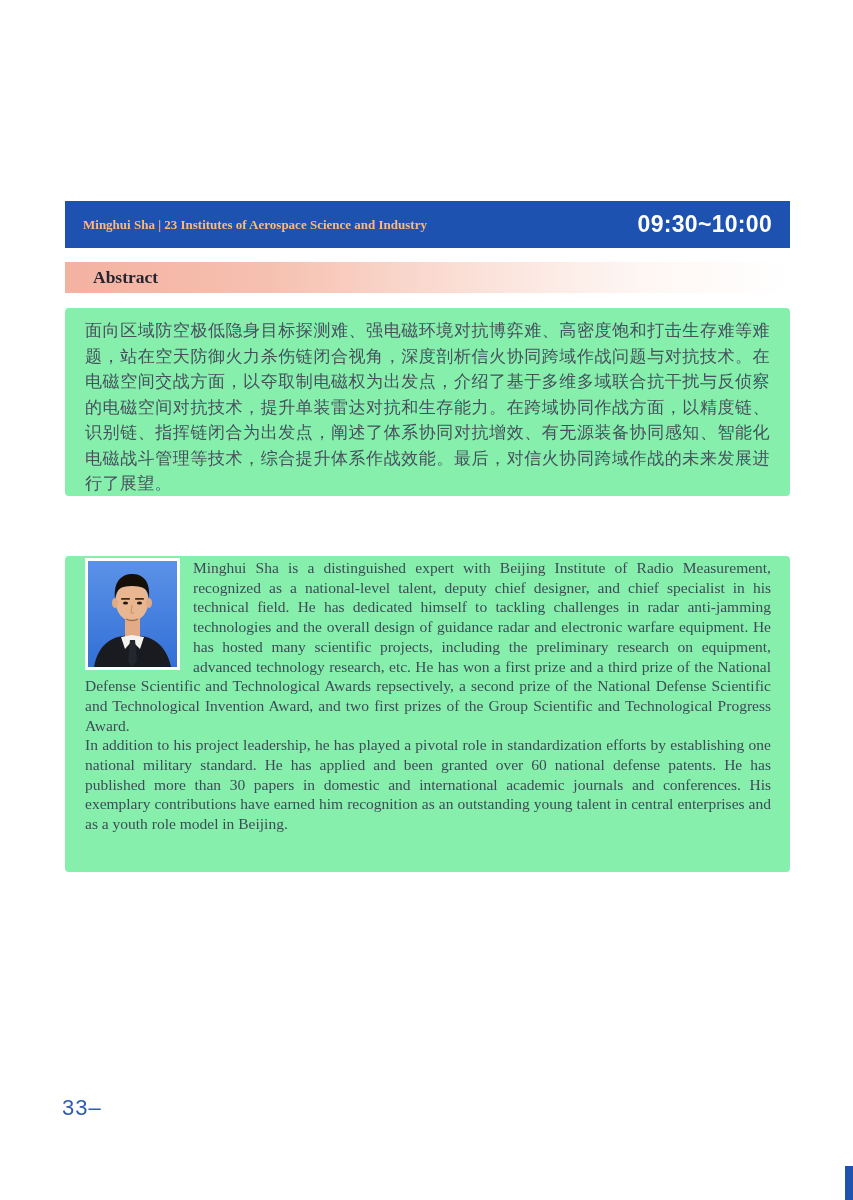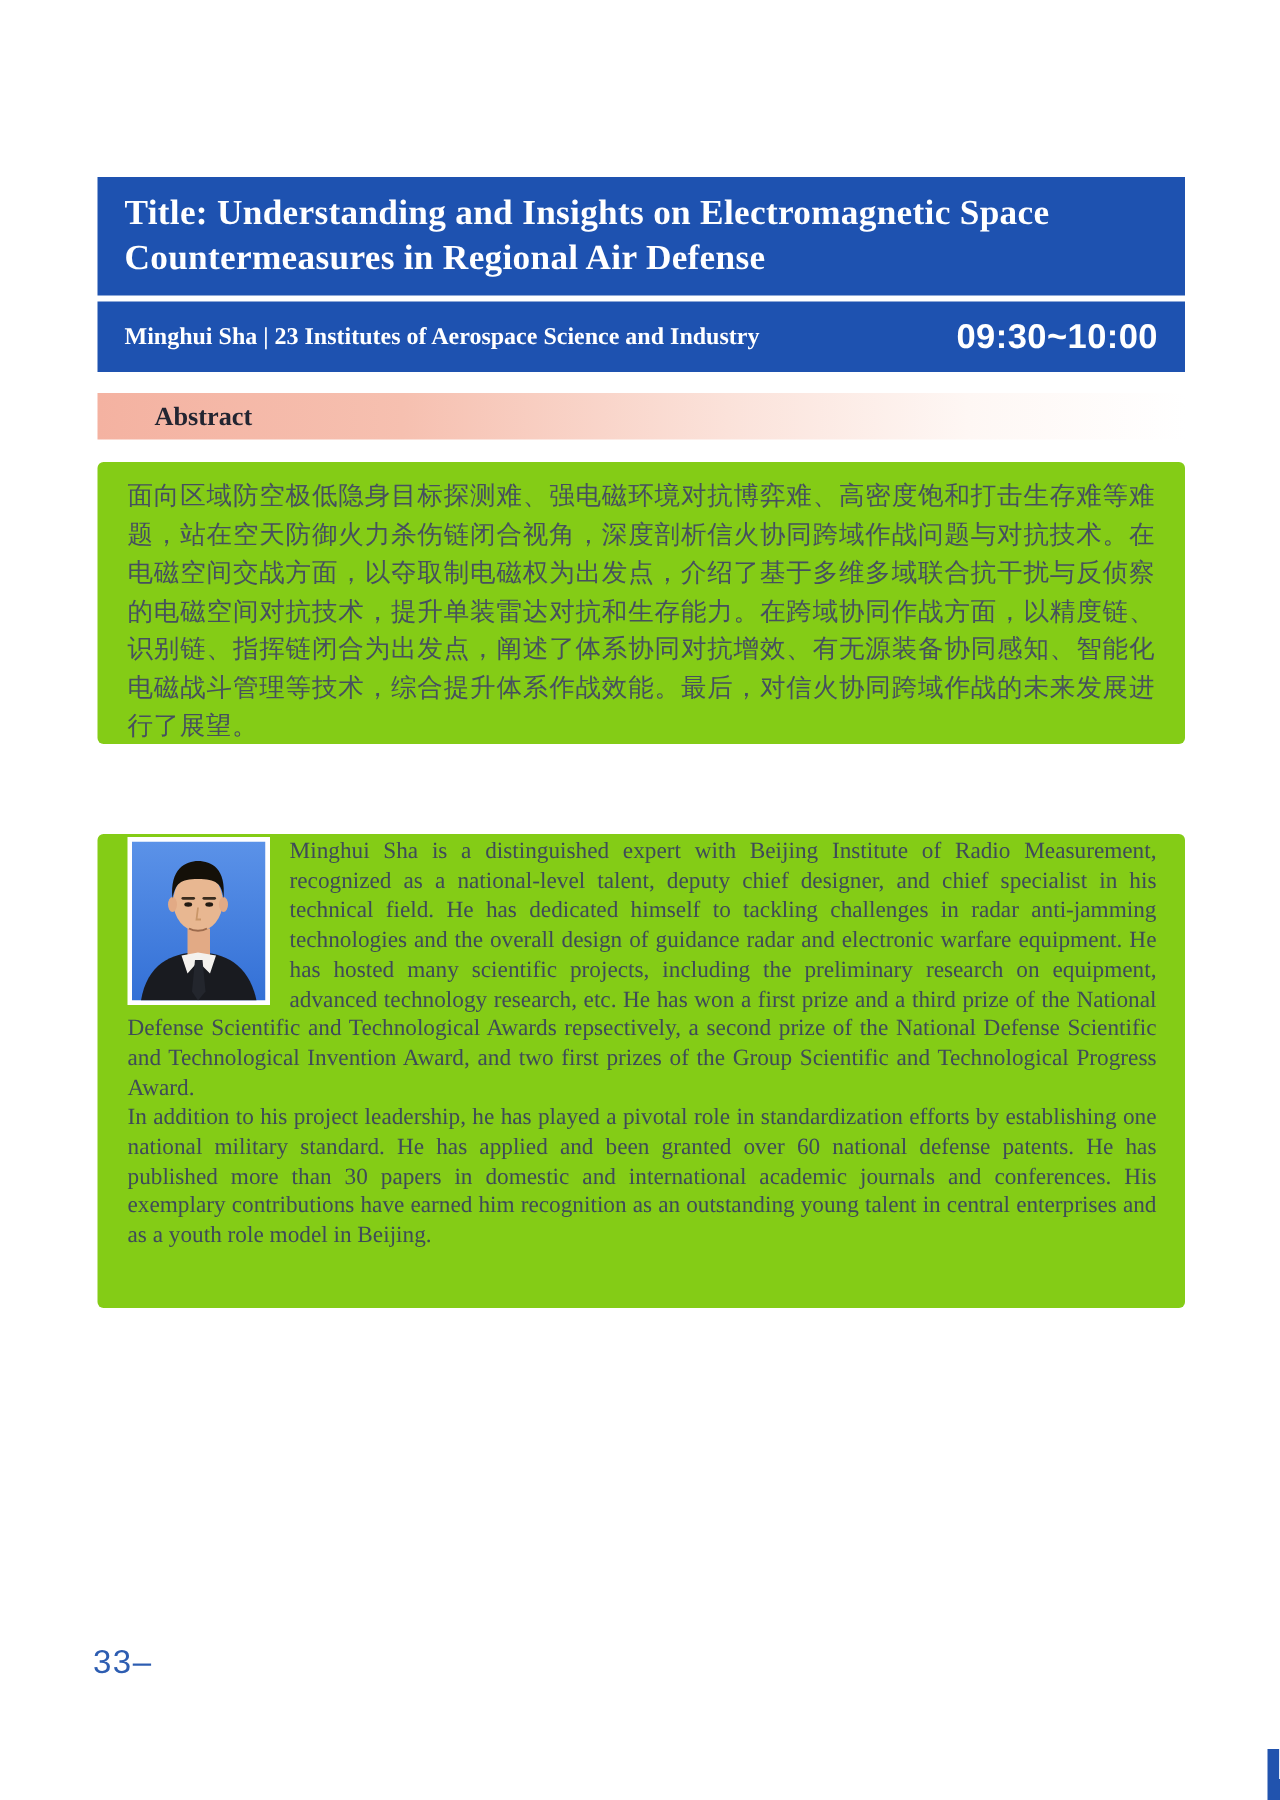--- a/index.html
+++ b/index.html
@@ -44,58 +44,58 @@
     width: 725px;
     height: 47px;
     background: #1e52b0;
     box-sizing: border-box;
     padding: 0 18px;
     display: flex;
     align-items: center;
     justify-content: space-between;
   }
   .speaker-name {
-    color: #ffffff;
-    font-size: 16px;
+    color: #fdba74;
+    font-size: 13px;
     font-weight: bold;
   }
   .session-time {
     color: #ffffff;
     font-size: 23px;
     font-weight: bold;
     font-family: "Liberation Sans", sans-serif;
     letter-spacing: 0.3px;
   }
 
   
   .section-heading {
     position: absolute;
     left: 65px;
     width: 725px;
     height: 31px;
     background: linear-gradient(90deg, #f4b2a1 0%, #f6c0b0 28%, #fbe2da 58%, #fef7f4 80%, #ffffff 100%);
     display: flex;
     align-items: center;
     box-sizing: border-box;
-    padding-left: 38px;
+    padding-left: 28px;
   }
   .section-heading span {
     color: #232531;
     font-size: 17.5px;
     font-weight: bold;
   }
   .heading-abstract { top: 262px; }
   .heading-biography { top: 512px; }
 
   
   .panel {
     position: absolute;
     left: 65px;
     width: 725px;
-    background: #84cc16;
+    background: #86efac;
     border-radius: 4px;
     box-sizing: border-box;
   }
   .abstract-panel {
     top: 308px;
     height: 188px;
     padding: 10px 20px;
     overflow: hidden;
   }
   .abstract-panel p {
@@ -157,23 +157,20 @@
     width: 8px;
     height: 34px;
     background: #2153ae;
   }
 </style>
 </head>
 <body>
 
 <div class="page">
 
-  <header class="title-block">
-    <h1>Title: Understanding and Insights on Electromagnetic Space Countermeasures in Regional Air Defense</h1>
-  </header>
 
   <div class="speaker-bar">
     <span class="speaker-name">Minghui Sha | 23 Institutes of Aerospace Science and Industry</span>
     <span class="session-time">09:30~10:00</span>
   </div>
 
   <div class="section-heading heading-abstract">
     <span>Abstract</span>
   </div>
 

